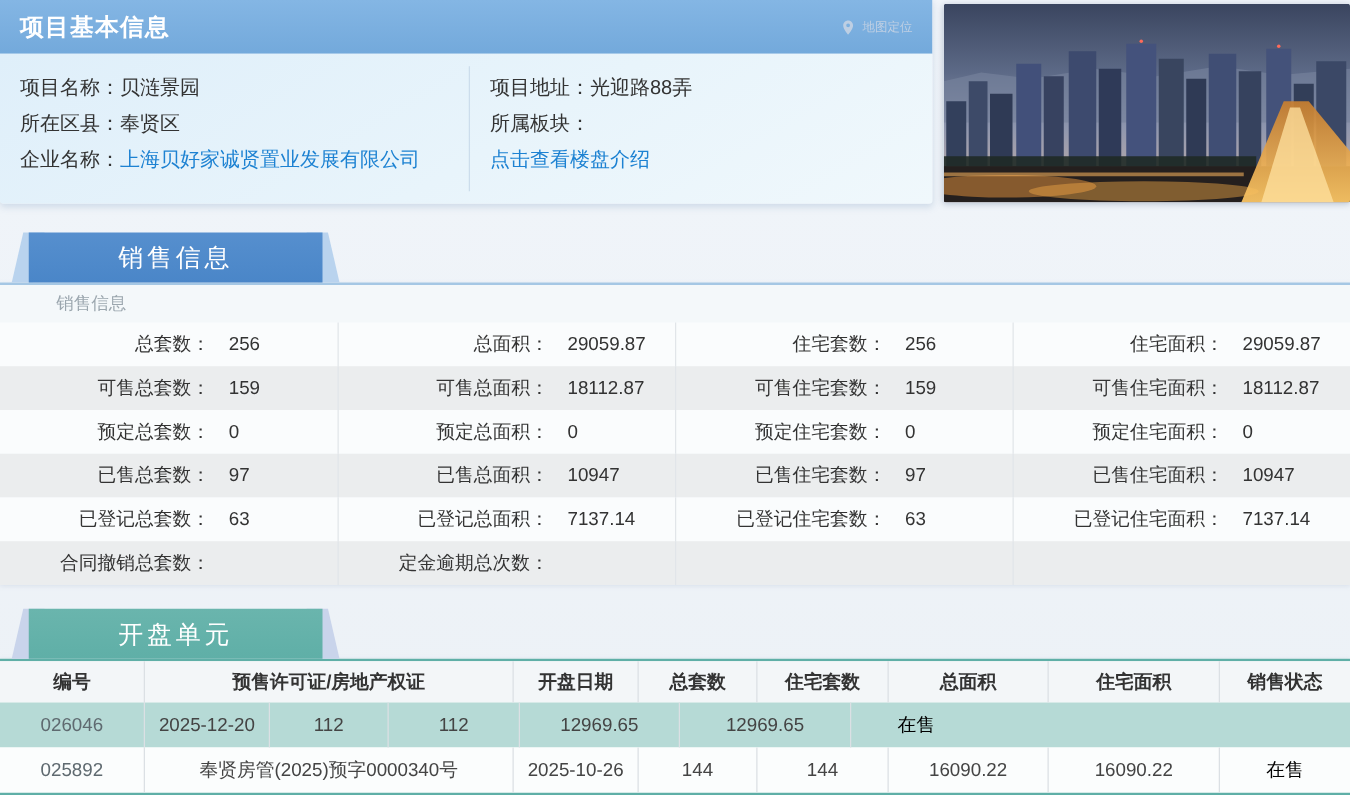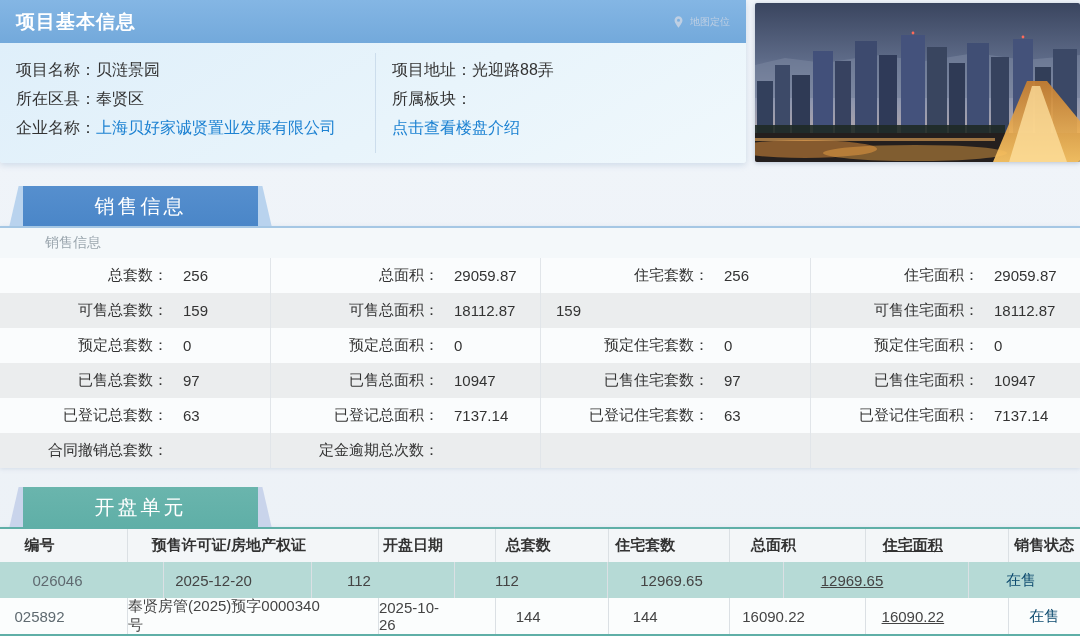--- a/index.html
+++ b/index.html
@@ -53,25 +53,25 @@
   .sval { padding-left:15px; font-size:15px; color:#333; }
   
   .otable { margin-top:0; border-top:2px solid #5fafa7; border-bottom:3px solid #5fafa7;
     background:#fff; box-shadow:0 1px 4px rgba(140,160,190,.25); }
   .orow { display:flex; }
   .orow.head { height:33px; background:#f3f6f8; }
   .orow.head .ocell { font-weight:bold; color:#333; }
   .orow.r0 { height:36px; background:#b6dad6; }
   .orow.r1 { height:36px; background:#fbfdfd; }
   .ocell { display:flex; align-items:center; justify-content:center; font-size:15px; color:#444; }
-  .ocell + .ocell { border-left:1px solid #dbe0e4;margin-left:48px; }
+  .ocell + .ocell { border-left:1px solid #dbe0e4; }
   .c0{width:115px;} .c1{width:295px;} .c2{width:100px;} .c3{width:95px;}
-  .c4{width:105px;} .c5{width:128px;} .c6{width:137px;text-decoration:underline;} .c7{width:105px;}
+  .c4{width:105px;} .c5{width:128px;} .c6{width:137px;} .c7{width:105px;}
   .orow .c0 { color:#5f6a70; }
-  .status-green { color:#0c4a6e;text-align:center; }
+  .status-green { color:#000000;text-align:center; }
 </style>
 </head>
 <body>
 
 <div class="top-section">
   <div class="basic-panel">
     <div class="basic-header">
       <span class="basic-title">项目基本信息</span>
       <span class="map-link">
         <span class="pin-icon">
@@ -200,20 +200,21 @@
       <div class="srow">
         <div class="scell">
             <span class="slabel">可售总套数：</span>
             <span class="sval">159</span>
           </div>
         <div class="scell">
             <span class="slabel">可售总面积：</span>
             <span class="sval">18112.87</span>
           </div>
         <div class="scell">
+            <span class="slabel">可售住宅套数：</span>
             <span class="sval">159</span>
           </div>
         <div class="scell">
             <span class="slabel">可售住宅面积：</span>
             <span class="sval">18112.87</span>
           </div>
       </div>
 
       <div class="srow">
         <div class="scell">

